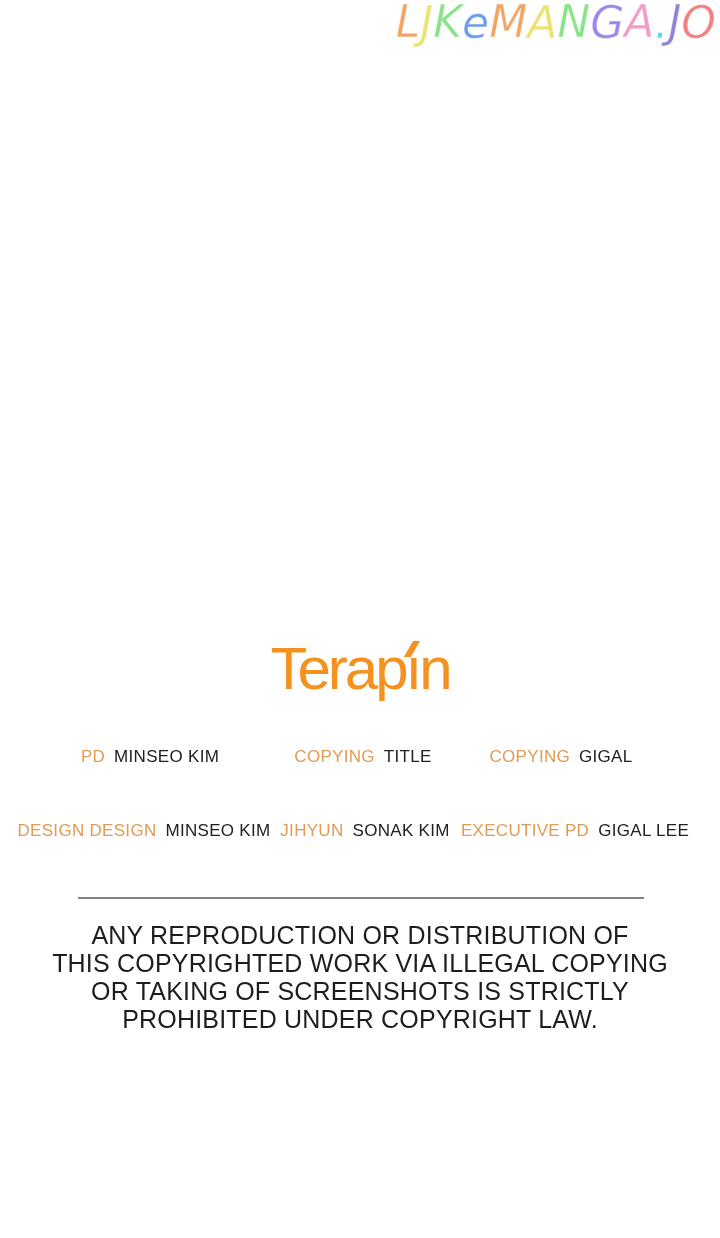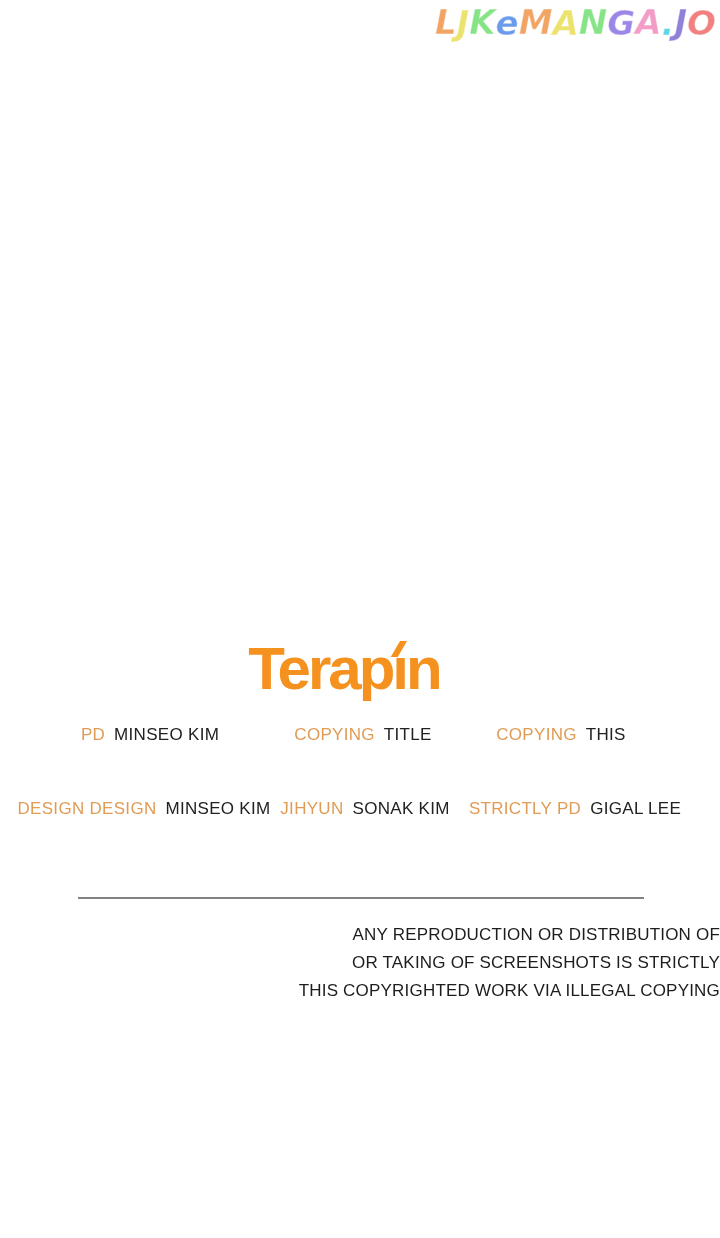--- a/index.html
+++ b/index.html
@@ -21,39 +21,39 @@
     font-family:"Liberation Sans", sans-serif;
   }
 
   
   .watermark{
     position:absolute;
     top:0px;
     right:4px;
     font-family:"DejaVu Sans", sans-serif;
     font-style:italic;
-    font-weight:700;
-    font-size:34px;
+    font-weight:400;
+    font-size:44px;
     line-height:44px;
     white-space:nowrap;
     letter-spacing:0px;
     -webkit-text-stroke:1px rgba(255,255,255,0.45);
     text-shadow:0 0 1px rgba(255,255,255,0.8);
   }
   .watermark span{display:inline-block;}
   .watermark span:nth-child(even){transform:translateY(1px);}
 
   
   .terapin{
     position:absolute;
     top:638px;
-    left:344px;
+    left:360px;
     transform:translateX(-50%);
     color:var(--terapin-orange);
-    font-weight:700;
+    font-weight:400;
     font-size:60px;
     line-height:62px;
     letter-spacing:-3px;
     white-space:nowrap;
   }
   .terapin-iwrap{
     position:relative;
     display:inline-block;
   }
   .terapin-accent{
@@ -67,20 +67,21 @@
   }
 
   
   .credit{
     position:absolute;
     transform:translateX(-50%);
     white-space:nowrap;
     font-size:17px;
     line-height:22px;
     letter-spacing:0.3px;
+    margin-top:22px;
   }
   .row1 .credit{top:724px;}
   .row2 .credit{top:798px;}
   .clabel{color:var(--label-orange);margin-right:9px;}
   .cvalue{color:var(--value-dark);}
 
   
   .divider{
     position:absolute;
     top:897px;
@@ -89,23 +90,23 @@
     height:2px;
     background:var(--divider-gray);
   }
 
   
   .copyright{
     position:absolute;
     top:921px;
     left:0;
     right:0;
-    text-align:right;
+    text-align:center;
     color:var(--copyright-dark);
-    font-size:17px;
+    font-size:25px;
     line-height:28px;
     letter-spacing:0.2px;
   }
 </style>
 </head>
 <body>
 
 <div class="page">
 
   <div class="watermark" id="watermark"><span style="color: rgb(242, 164, 100);">L</span><span style="color: rgb(236, 227, 110);">J</span><span style="color: rgb(134, 227, 134);">K</span><span style="color: rgb(107, 156, 236);">e</span><span style="color: rgb(242, 164, 100);">M</span><span style="color: rgb(236, 227, 110);">A</span><span style="color: rgb(134, 227, 134);">N</span><span style="color: rgb(156, 134, 232);">G</span><span style="color: rgb(242, 156, 198);">A</span><span style="color: rgb(92, 214, 230);">.</span><span style="color: rgb(143, 128, 216);">J</span><span style="color: rgb(242, 128, 128);">O</span></div>
@@ -113,37 +114,38 @@
   <div class="terapin"><span>Terap</span><span class="terapin-iwrap"><span class="terapin-accent"></span><span>ı</span></span><span>n</span></div>
 
   <div class="credits-row row1">
     <div class="credit" style="left:150px">
       <span class="clabel">PD</span><span class="cvalue">MINSEO KIM</span>
     </div>
     <div class="credit" style="left:363px">
       <span class="clabel">COPYING</span><span class="cvalue">TITLE</span>
     </div>
     <div class="credit" style="left:561px">
-      <span class="clabel">COPYING</span><span class="cvalue">THIS</span>
+      <span class="clabel">COPYING</span><span class="cvalue">GIGAL</span>
     </div>
   </div>
 
   <div class="credits-row row2">
     <div class="credit" style="left:144px">
       <span class="clabel">DESIGN DESIGN</span><span class="cvalue">MINSEO KIM</span>
     </div>
     <div class="credit" style="left:365px">
       <span class="clabel">JIHYUN</span><span class="cvalue">SONAK KIM</span>
     </div>
     <div class="credit" style="left:575px">
-      <span class="clabel">STRICTLY PD</span><span class="cvalue">GIGAL LEE</span>
+      <span class="clabel">EXECUTIVE PD</span><span class="cvalue">GIGAL LEE</span>
     </div>
   </div>
 
   <div class="divider"></div>
 
   <div class="copyright">
     <div>ANY REPRODUCTION OR DISTRIBUTION OF</div>
+    <div>THIS COPYRIGHTED WORK VIA ILLEGAL COPYING</div>
     <div>OR TAKING OF SCREENSHOTS IS STRICTLY</div>
-    <div>THIS COPYRIGHTED WORK VIA ILLEGAL COPYING</div>
+    <div>PROHIBITED UNDER COPYRIGHT LAW.</div>
   </div>
 
 </div>
 
 </body></html>

